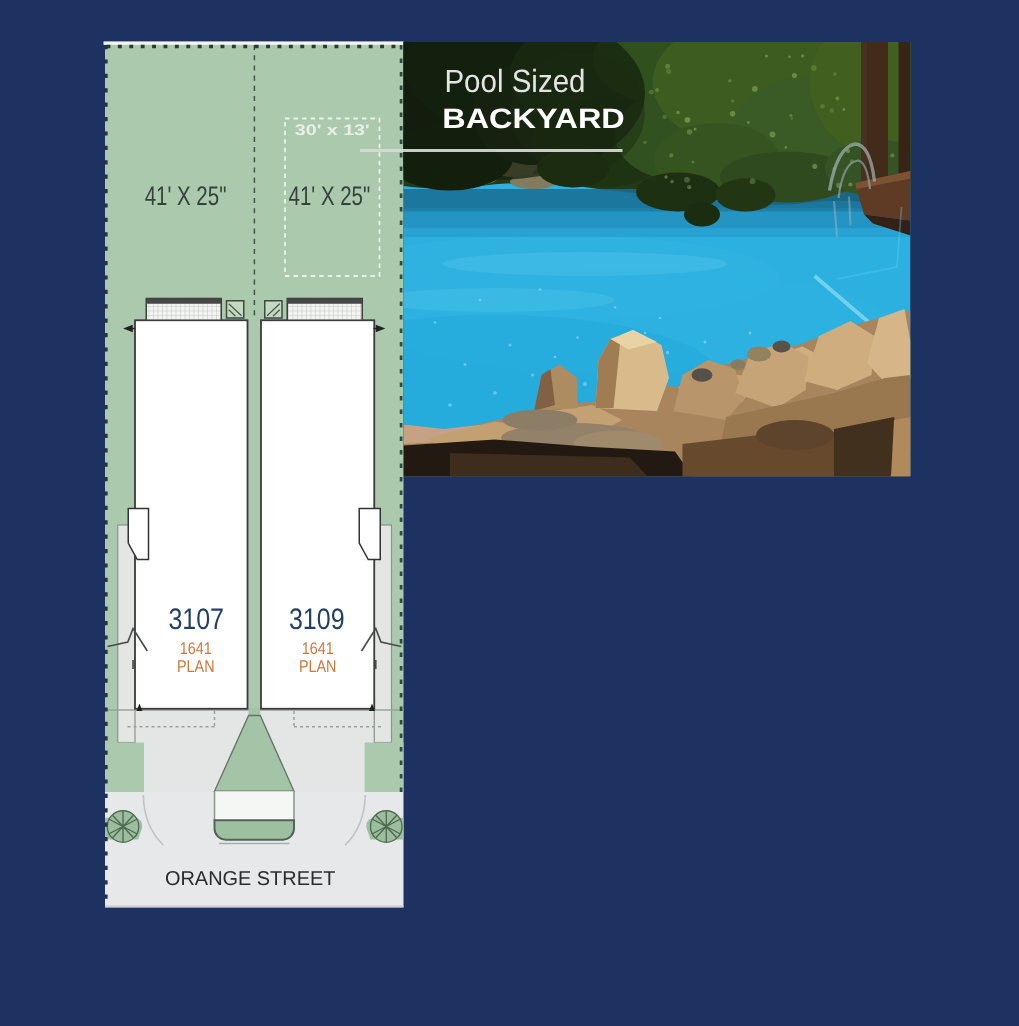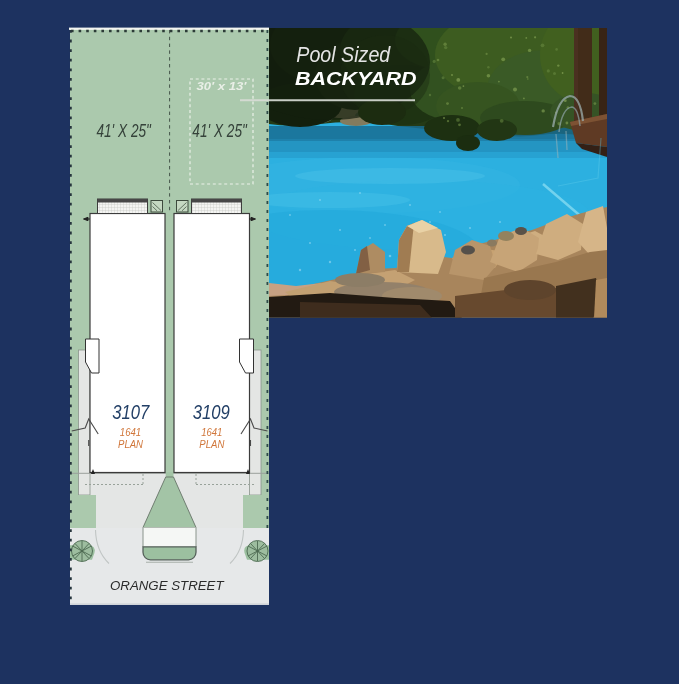--- a/index.html
+++ b/index.html
@@ -1,17 +1,17 @@
 <!DOCTYPE html>
 <html><head>
 <meta charset="utf-8">
 <style>
 html,body{margin:0;padding:0;background:#1d3260;}
 *{font-family:"Liberation Sans",sans-serif;}
-#stage{position:relative;width:632px;height:684px;overflow:hidden;background:#ef4444;font-style:italic;}
+#stage{position:relative;width:632px;height:684px;overflow:hidden;background:#ef4444;}
 </style>
 </head>
 <body>
 <div id="stage">
 <svg width="679" height="684" viewBox="0 0 679 684">
 
 <defs>
         <pattern id="grid" width="3" height="3" patternUnits="userSpaceOnUse">
           <rect width="3" height="3" fill="#f4f4f2"></rect>
           <path d="M0,0 H3 M0,0 V3" stroke="#c2c6c0" stroke-width="0.7"></path>

